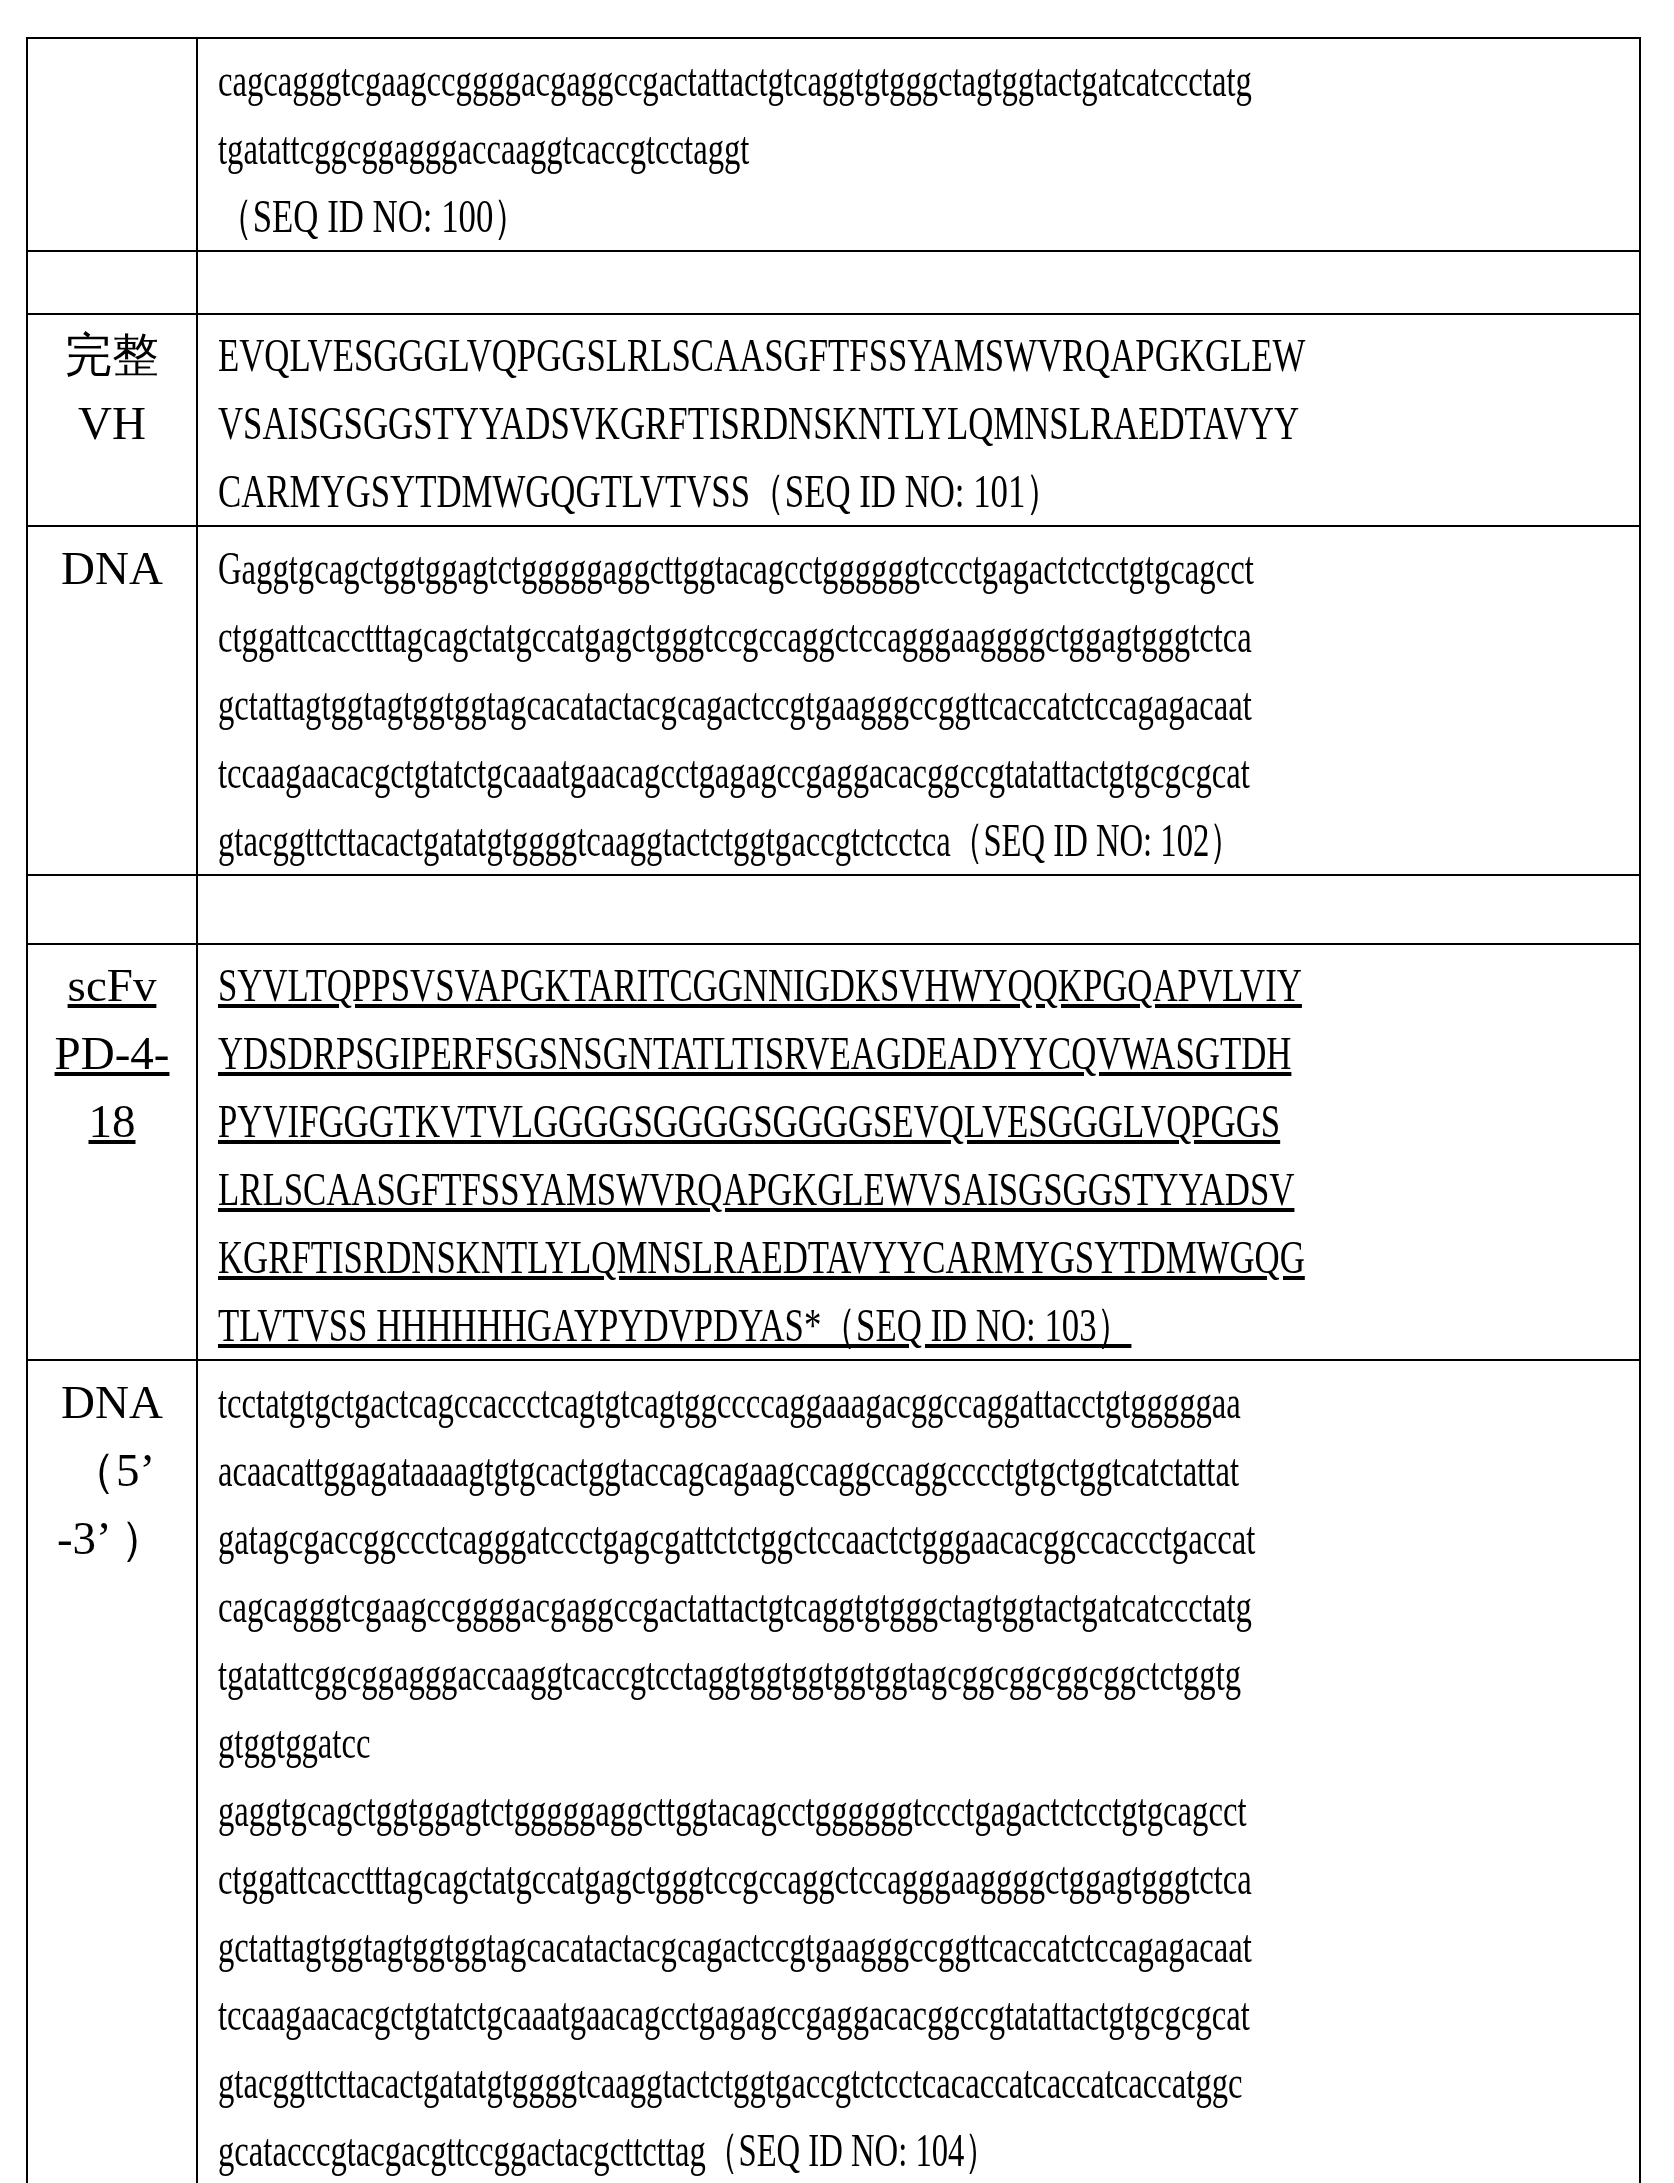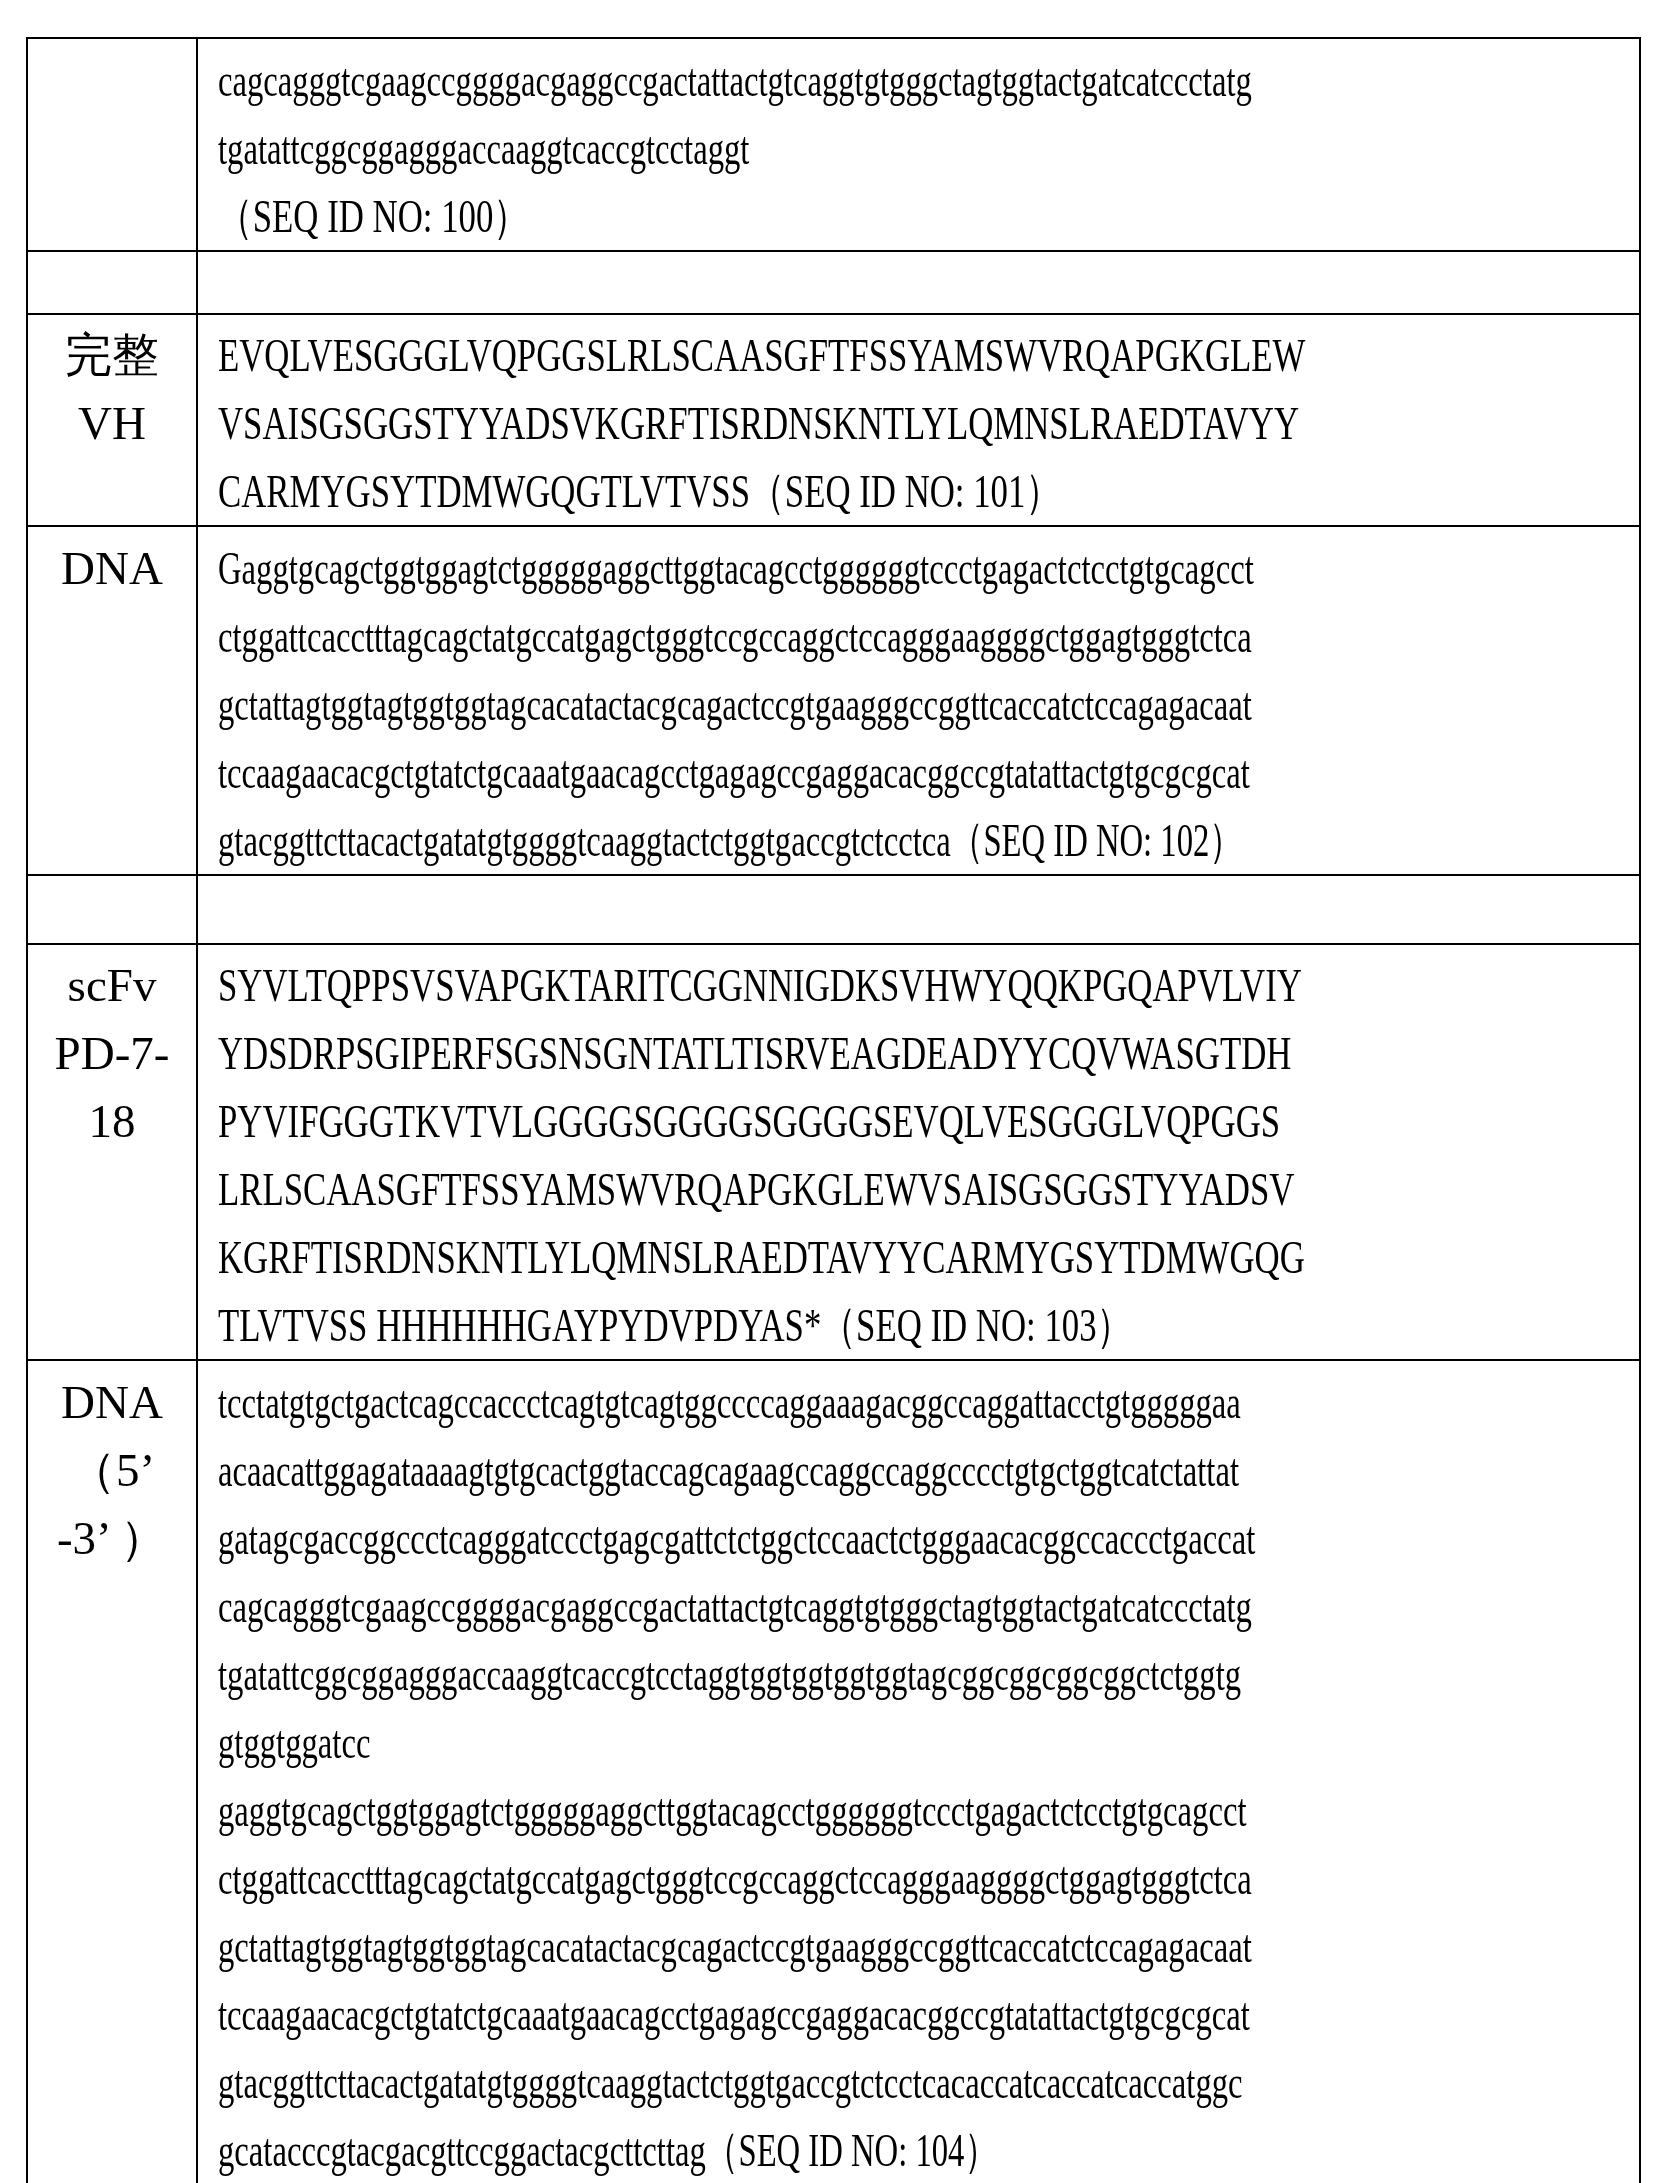--- a/index.html
+++ b/index.html
@@ -101,24 +101,24 @@
           <span class="seq-line">ctggattcacctttagcagctatgccatgagctgggtccgccaggctccagggaaggggctggagtgggtctca</span>
           <span class="seq-line">gctattagtggtagtggtggtagcacatactacgcagactccgtgaagggccggttcaccatctccagagacaat</span>
           <span class="seq-line">tccaagaacacgctgtatctgcaaatgaacagcctgagagccgaggacacggccgtatattactgtgcgcgcat</span>
           <span class="seq-line">gtacggttcttacactgatatgtggggtcaaggtactctggtgaccgtctcctca（SEQ ID NO: 102）</span>
         </td>
       </tr>
       <tr style="height: 69px;">
         <td class="label-cell"></td>
         <td class="seq-cell"></td>
       </tr>
-      <tr style="height: 412px;">
+      <tr style="height: 412px; text-decoration: underline;">
         <td class="label-cell">
           <span class="label-line">scFv</span>
-          <span class="label-line">PD-7-</span>
+          <span class="label-line">PD-4-</span>
           <span class="label-line">18</span>
         </td>
         <td class="seq-cell">
           <span class="seq-line protein">SYVLTQPPSVSVAPGKTARITCGGNNIGDKSVHWYQQKPGQAPVLVIY</span>
           <span class="seq-line protein">YDSDRPSGIPERFSGSNSGNTATLTISRVEAGDEADYYCQVWASGTDH</span>
           <span class="seq-line protein">PYVIFGGGTKVTVLGGGGSGGGGSGGGGSEVQLVESGGGLVQPGGS</span>
           <span class="seq-line protein">LRLSCAASGFTFSSYAMSWVRQAPGKGLEWVSAISGSGGSTYYADSV</span>
           <span class="seq-line protein">KGRFTISRDNSKNTLYLQMNSLRAEDTAVYYCARMYGSYTDMWGQG</span>
           <span class="seq-line protein">TLVTVSS HHHHHHGAYPYDVPDYAS*（SEQ ID NO: 103）</span>
         </td>

